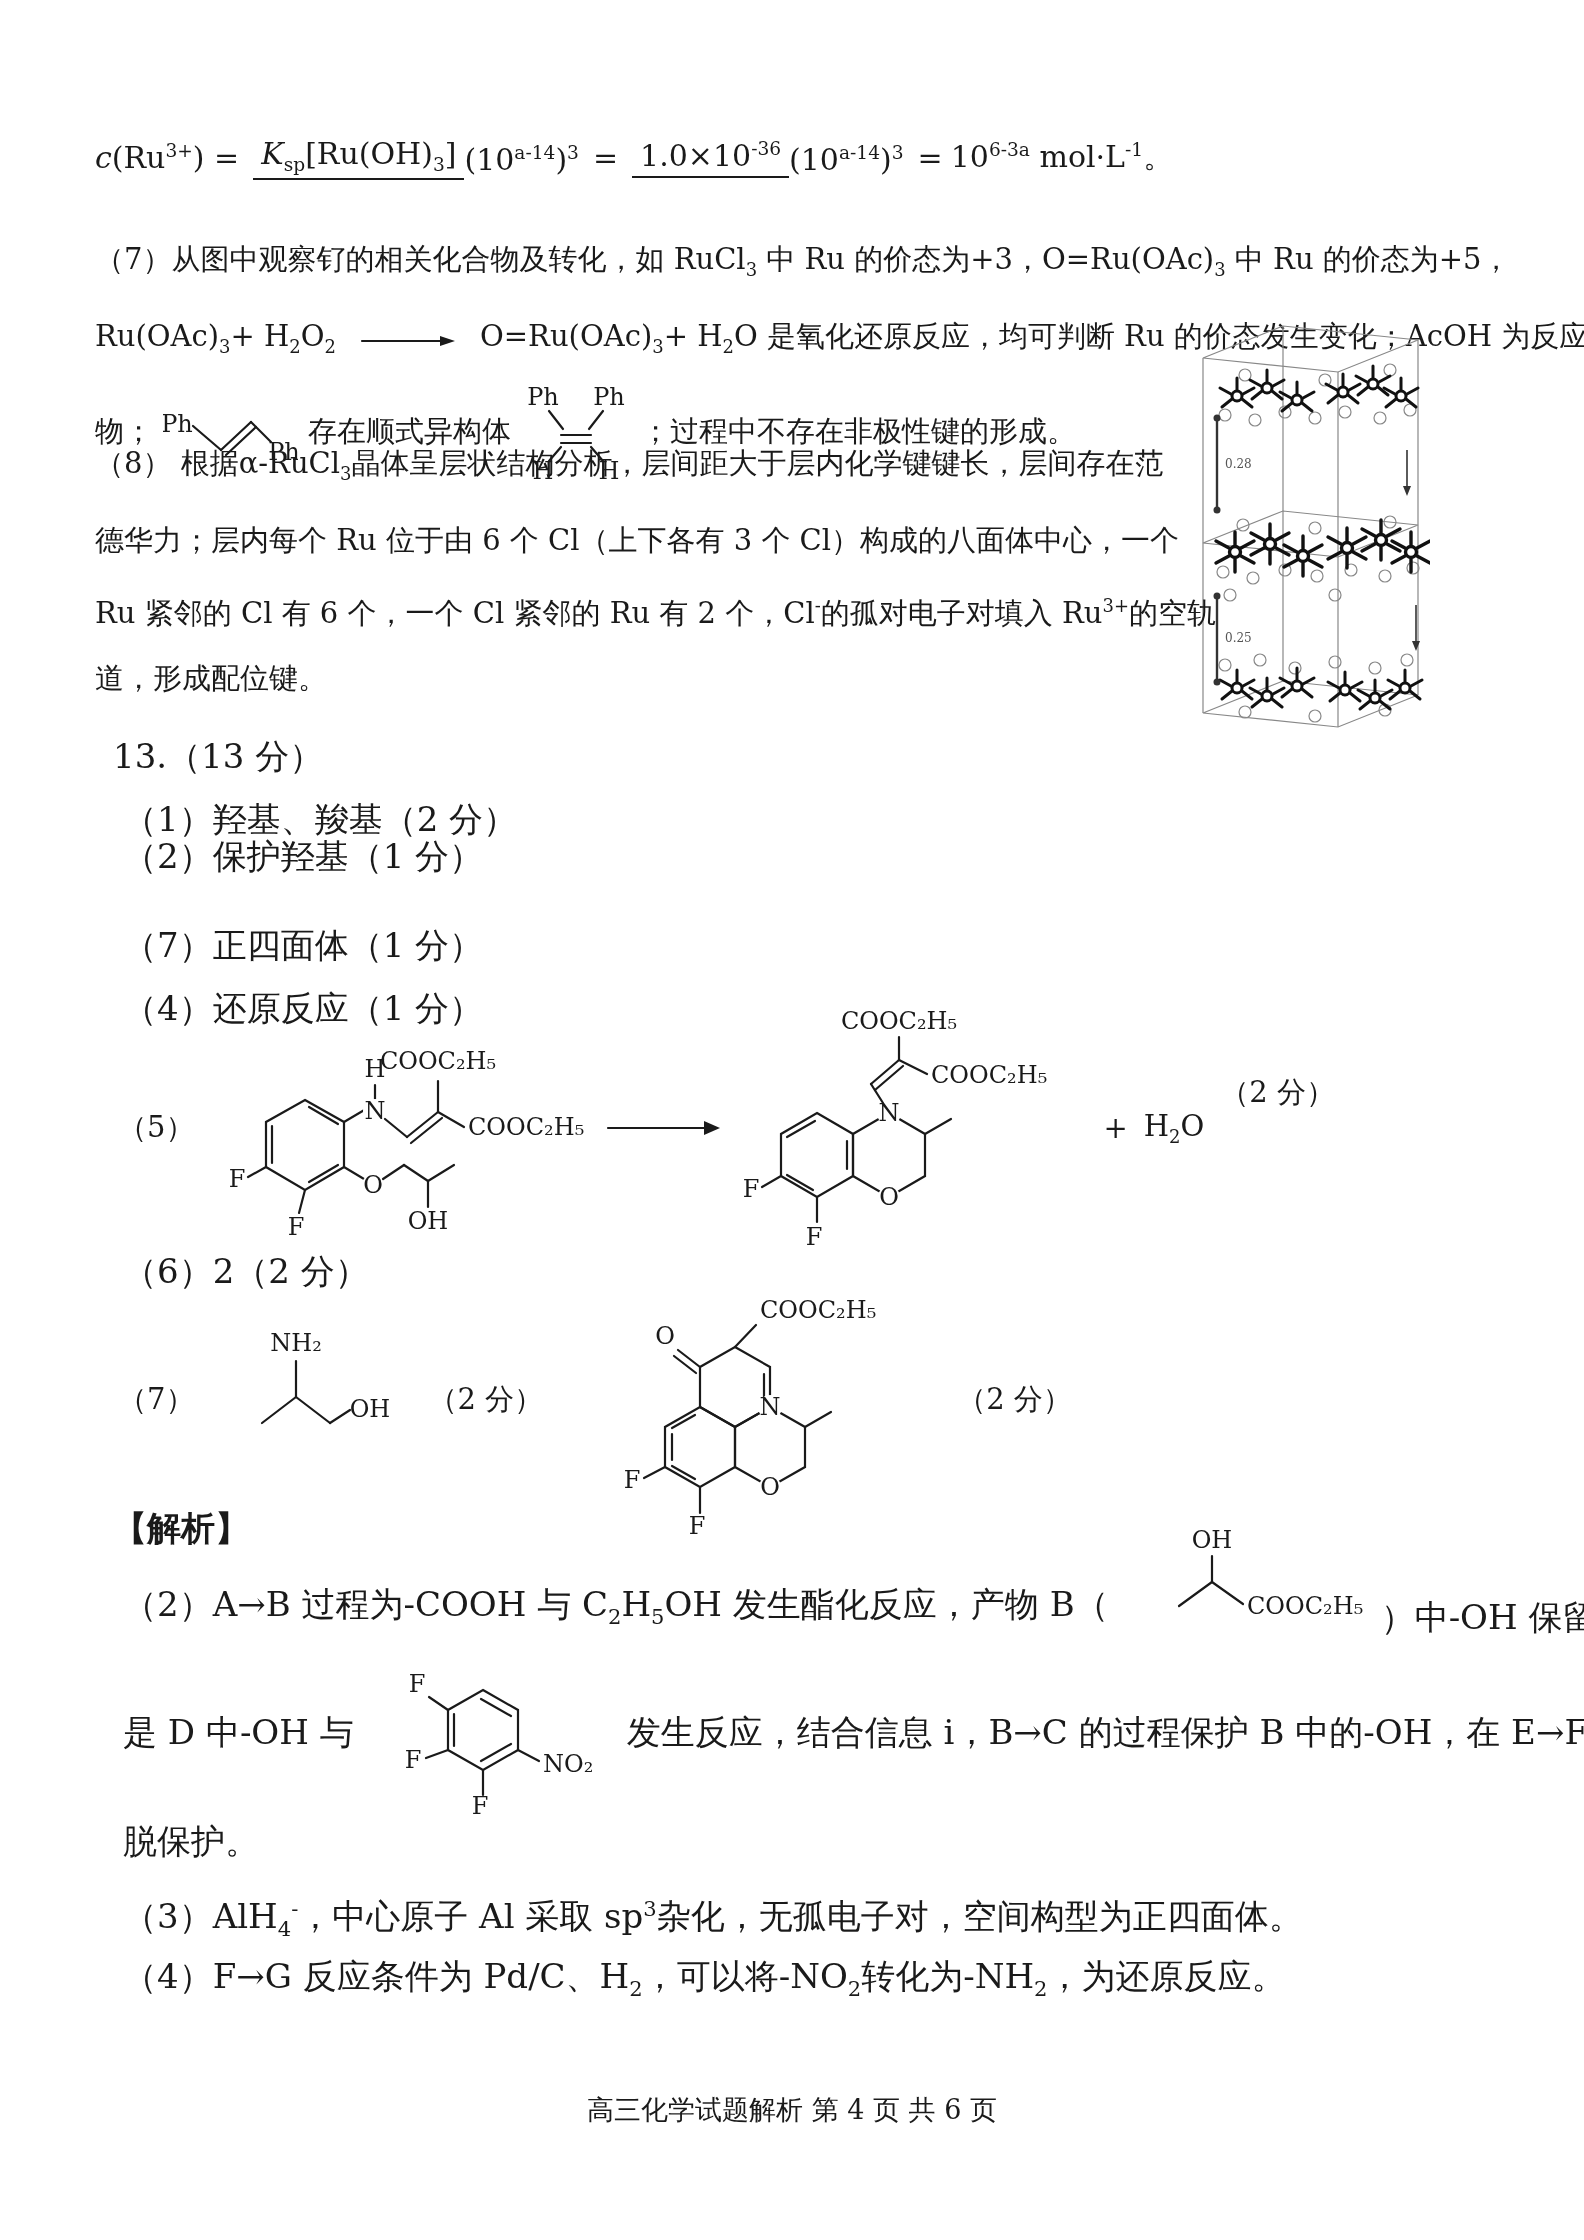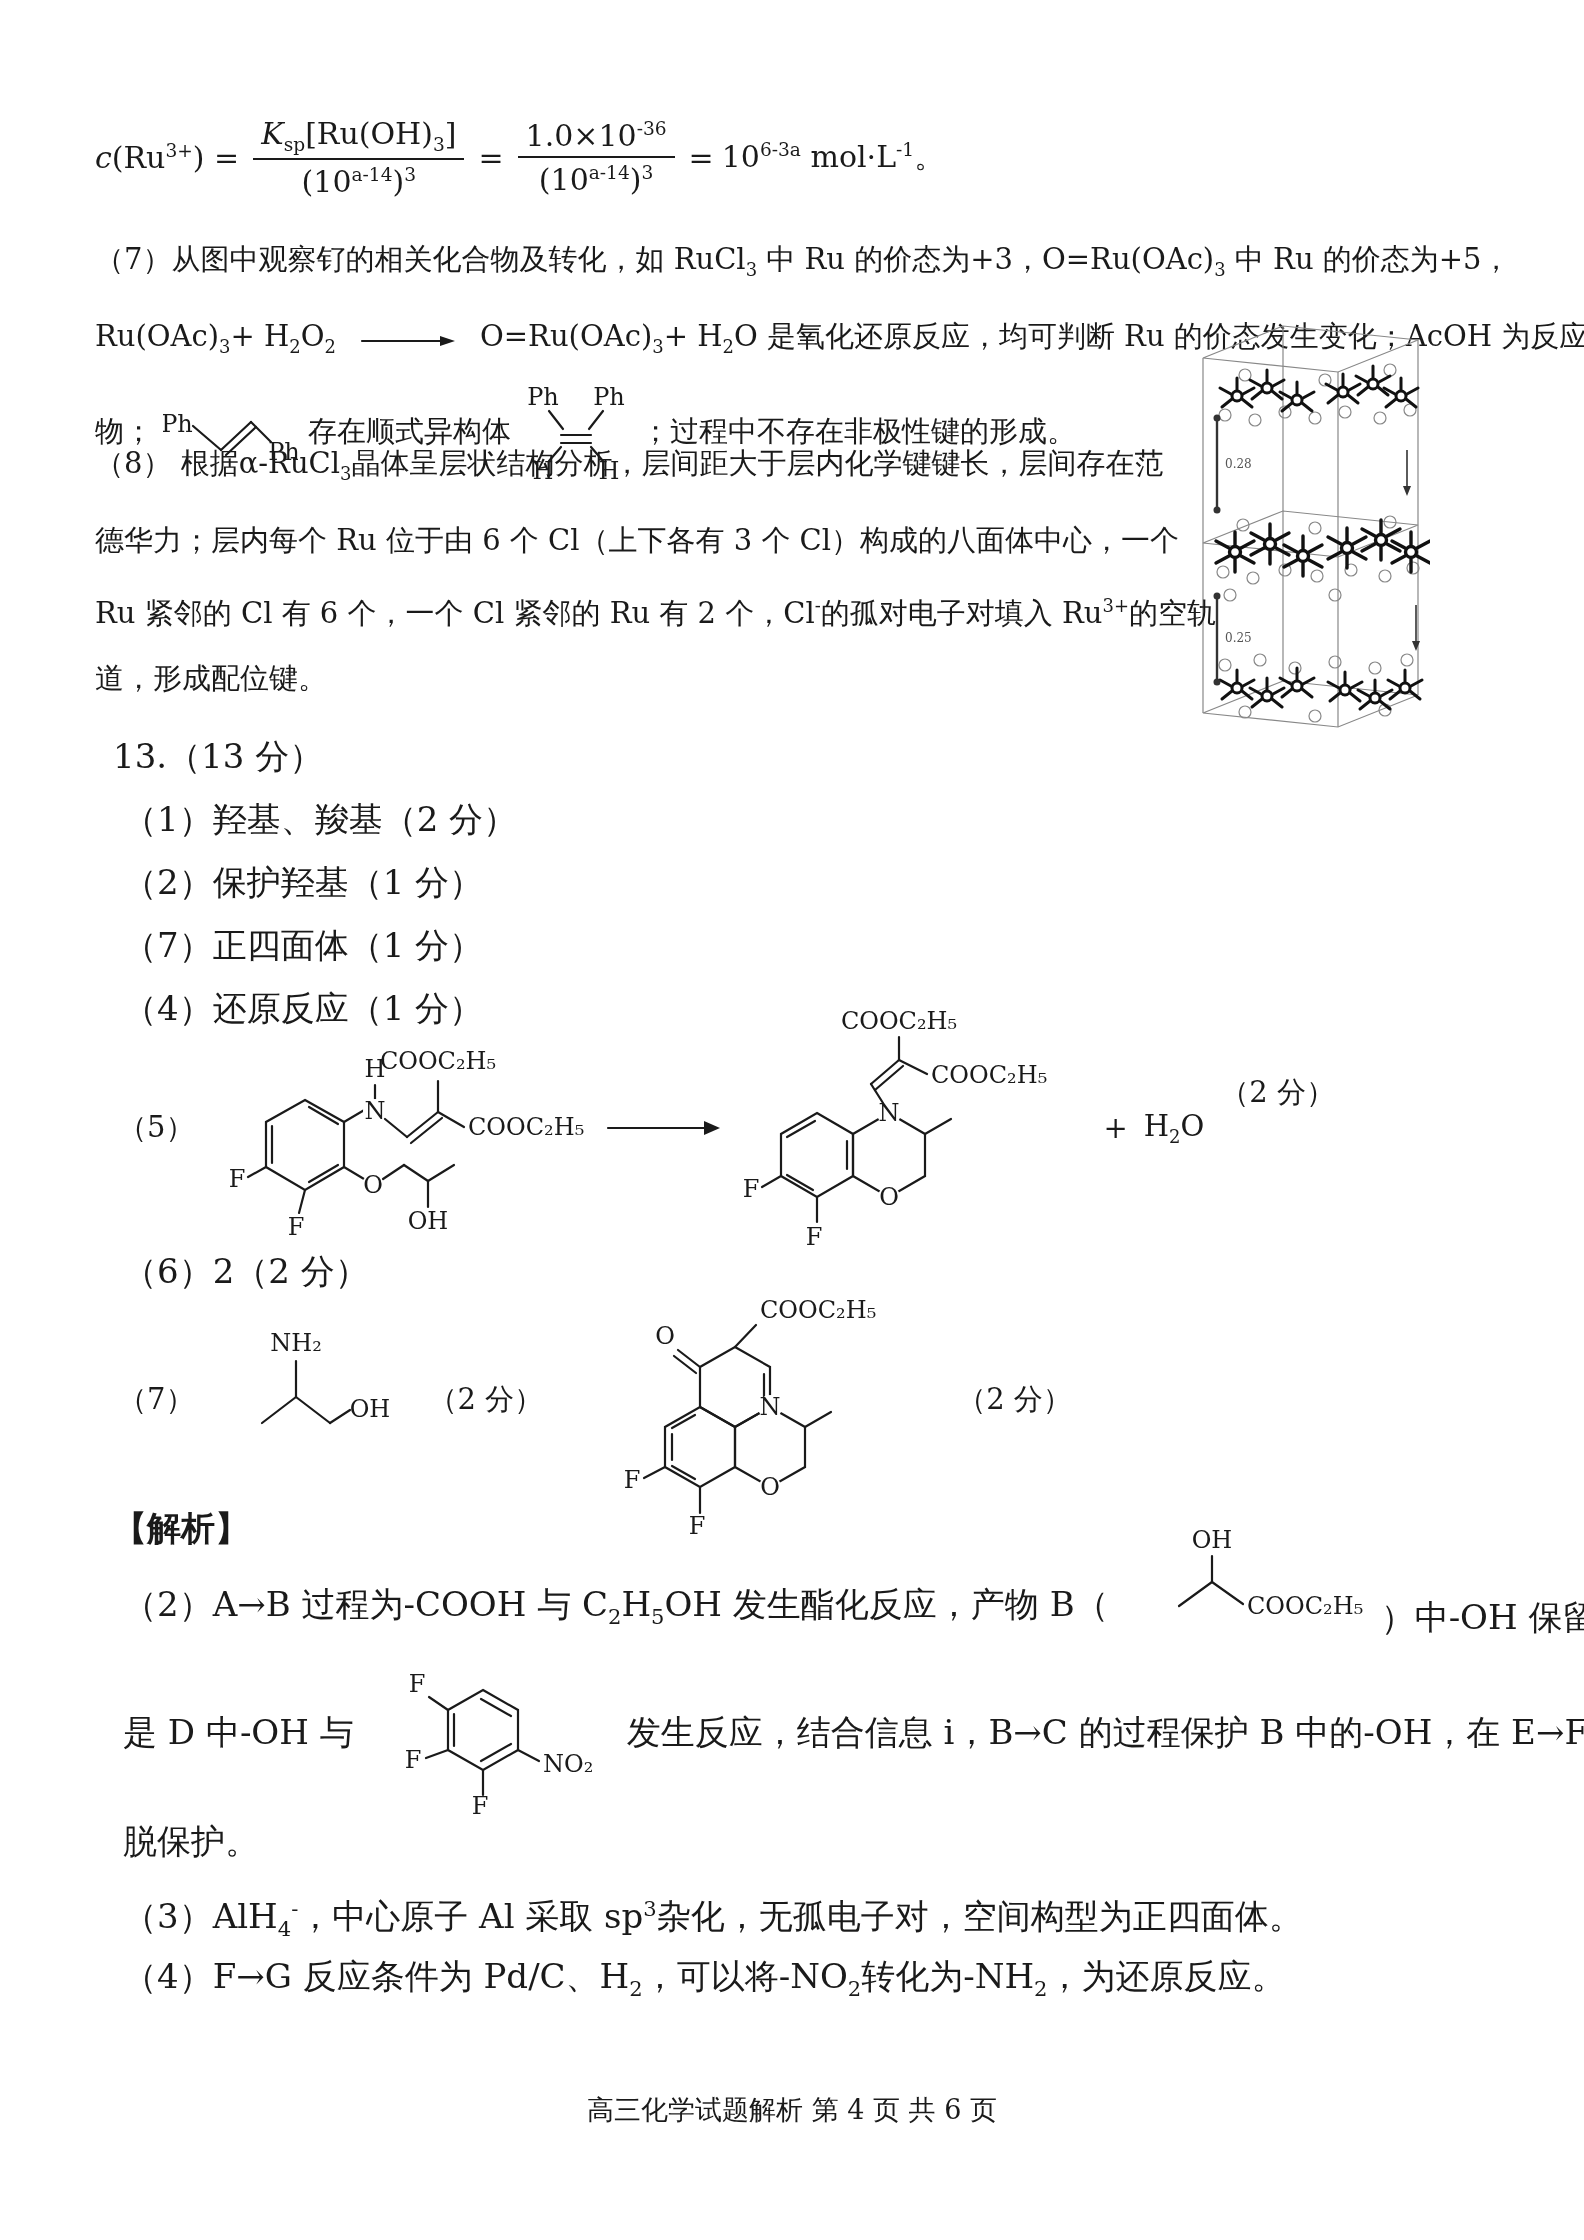--- a/index.html
+++ b/index.html
@@ -6,21 +6,21 @@
   .page{position:relative;width:1584px;height:2240px;background:#ffffff;overflow:hidden;
         font-family:"DejaVu Serif","Liberation Serif","DejaVu Sans",serif;color:#1a1a1a;}
   .abs{position:absolute;}
   .row{display:flex;align-items:center;}
   .rowe{display:flex;align-items:flex-end;}
   .t{font-size:29px;line-height:66px;white-space:nowrap;}
   .t40{font-size:34px;line-height:46px;white-space:nowrap;}
   .f29{font-size:29px;white-space:nowrap;}
   .f30{font-size:30px;white-space:nowrap;}
   sup,sub{font-size:62%;}
-  .frac{display:inline-flex;flex-direction:column;align-items:center;text-align:center;
+  .frac{display:inline-flex;flex-direction:row;align-items:center;text-align:center;
         font-size:30px;margin:0 6px;}
   .fnum{border-bottom:2.2px solid #1a1a1a;padding:0 8px 3px;}
   .fden{padding-top:4px;}
   .bond{stroke:#1a1a1a;stroke-width:2.2;stroke-linecap:round;fill:none;}
   .thin{stroke:#888;stroke-width:1.2;fill:none;}
   .meas{stroke:#333;stroke-width:2.4;}
   .atxt{font-family:"DejaVu Serif","DejaVu Sans",serif;font-size:24px;fill:#1a1a1a;}
   .stxt{font-family:"DejaVu Serif","DejaVu Sans",serif;font-size:12px;fill:#555;}
   .mask{fill:#ffffff;}
   .footer{position:absolute;top:2092px;left:0;width:100%;text-align:center;font-size:27px;}
@@ -185,21 +185,21 @@
 
   <div class="abs" style="left:95px;top:430px">
     <div class="t">（8） 根据α-RuCl<sub>3</sub>晶体呈层状结构分析，层间距大于层内化学键键长，层间存在范</div>
     <div class="t">德华力；层内每个 Ru 位于由 6 个 Cl（上下各有 3 个 Cl）构成的八面体中心，一个</div>
     <div class="t">Ru 紧邻的 Cl 有 6 个，一个 Cl 紧邻的 Ru 有 2 个，Cl<sup>-</sup>的孤对电子对填入 Ru<sup>3+</sup>的空轨</div>
     <div class="t">道，形成配位键。</div>
   </div>
 
   <div class="abs t40" style="left:113px;top:733px">13.（13 分）</div>
   <div class="abs t40" style="left:123px;top:796px">（1）羟基、羧基（2 分）</div>
-  <div class="abs t40" style="left:123px;top:859px">（2）保护羟基（1 分）</div>
+  <div class="abs t40" style="left:123px;top:833px">（2）保护羟基（1 分）</div>
   <div class="abs t40" style="left:123px;top:922px">（7）正四面体（1 分）</div>
   <div class="abs t40" style="left:123px;top:985px">（4）还原反应（1 分）</div>
 
   <div class="abs row" style="left:118px;top:1005px;height:245px;gap:16px">
     <span class="f29">（5）</span>
     <svg width="380" height="225" viewBox="0 0 380 225">
       <polygon class="bond" points="95,85 134,107 134,152 95,175 56,152 56,107"></polygon>
       <line class="bond" x1="99" y1="92" x2="128" y2="109"></line>
       <line class="bond" x1="128" y1="150" x2="99" y2="167"></line>
       <line class="bond" x1="62" y1="148" x2="62" y2="111"></line>

